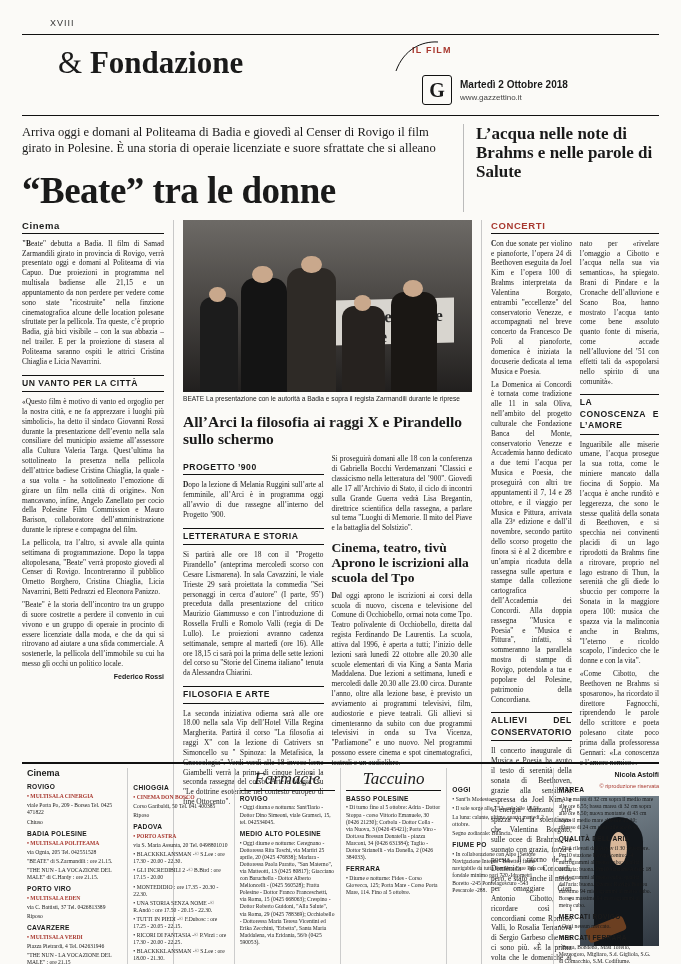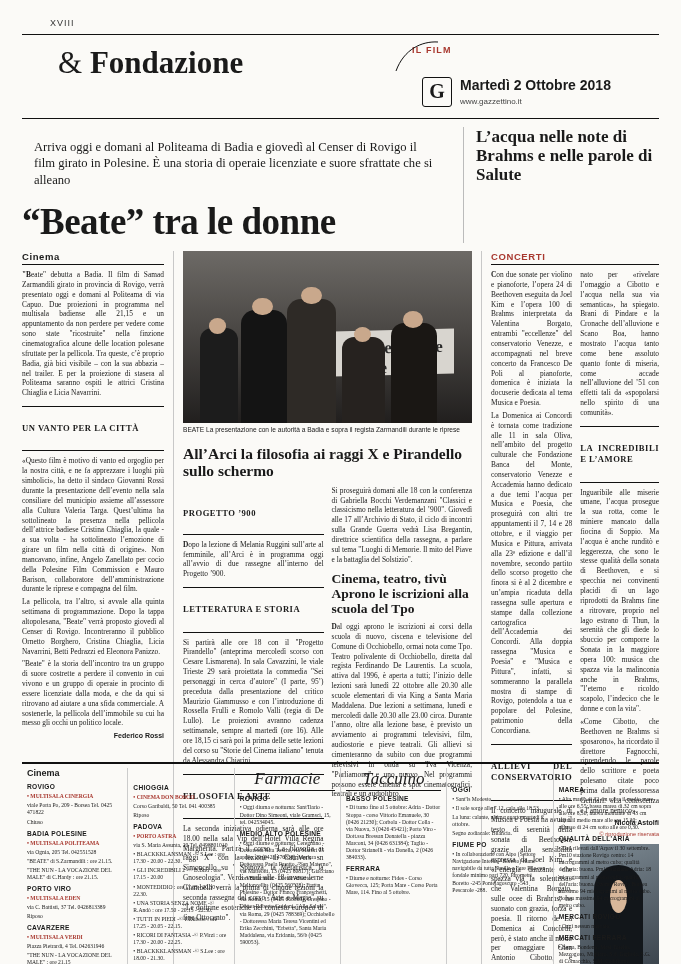--- a/index.html
+++ b/index.html
@@ -27,41 +27,41 @@
 
   .film-box { flex:1; padding-top:10px; padding-left:10px; position:relative; }
   .film-kicker { font-family:"Liberation Sans", sans-serif; font-size:9px; font-weight:bold; letter-spacing:1.2px; color:#a8382f; margin-bottom:20px; }
   .film-text { font-size:12.5px; line-height:1.28; }
   .curve { position:absolute; left:-8px; top:4px; width:46px; height:34px; }
 
   
   .logo-row { display:flex; align-items:center; gap:8px; margin-top:10px; padding-left:10px; }
   .g-logo { width:30px; height:30px; border:1.6px solid #111; border-radius:3px; display:flex; align-items:center; justify-content:center; font-family:"Liberation Serif", serif; font-weight:bold; font-size:20px; }
   .logo-meta { font-family:"Liberation Sans", sans-serif; font-size:8px; line-height:1.5; }
-  .logo-meta .d { font-weight:bold; font-size:14px; }
+  .logo-meta .d { font-weight:bold; font-size:10px; }
   .logo-meta .u { color:#444; }
 
   
   .band { display:flex; margin-top:10px; border-top:1px solid #111; padding-top:8px; }
   .band-left { flex:1; padding-right:14px; border-right:1px solid #bbb; }
-  .band-left p { margin:12px; font-size:12.6px; line-height:1.3; }
+  .band-left p { margin:0; font-size:12.6px; line-height:1.3; }
   .band-right { flex:0 0 195px; padding-left:12px; }
   .band-right h3 { margin:0; font-size:17px; line-height:1.12; font-weight:bold; }
 
   .bigtitle { font-size:37px; font-weight:bold; margin:12px 0 0 0; letter-spacing:-0.5px; }
 
   
   .main { display:flex; margin-top:8px; gap:0; }
   .col-a { flex:0 0 152px; padding-right:9px; border-right:1px solid #c8c8c8; }
   .col-b { flex:1; padding:0 9px; }
   .col-c { flex:0 0 178px; padding-left:9px; border-left:1px solid #c8c8c8; }
 
   .sechead { font-family:"Liberation Sans", sans-serif; font-size:9.5px; font-weight:bold; letter-spacing:0.6px; border-bottom:1px solid #111; padding-bottom:2px; margin:0 0 5px 0; }
   .sechead.red { color:#a8382f; }
-  .subhead { font-family:Liberation Serif, serif; font-size:8.6px; font-weight:bold; letter-spacing:0.5px; border-top:1px solid #111; border-bottom:1px solid #111; padding:16px 0; margin:8px 0 5px 0; }
+  .subhead { font-family:Liberation Sans, sans-serif; font-size:8.6px; font-weight:bold; letter-spacing:0.5px; border-top:1px solid #111; border-bottom:1px solid #111; padding:2px 0; margin:8px 0 5px 0; }
 
   .body { font-size:7.4px; line-height:1.33; text-align:justify; }
   .body p { margin:0 0 3px 0; }
   .body p.first::first-letter { font-weight:bold; }
   .sign { font-family:"Liberation Sans", sans-serif; font-size:7px; font-weight:bold; text-align:right; margin-top:3px; }
 
   
   .photo { width:100%; height:172px; position:relative; overflow:hidden; background:#2b2b2b; }
   .photo .wall { position:absolute; inset:0; background:linear-gradient(180deg,#6d6a66 0%,#4b4845 45%,#211f1e 100%); }
   .photo .banner { position:absolute; left:52%; top:46%; width:42%; height:26%; background:#d8d5cf; transform:skewY(-1.5deg); }
@@ -202,21 +202,21 @@
           <div class="body">
             <p class="first">Con due sonate per violino e pianoforte, l’opera 24 di Beethoven eseguita da Joel Kim e l’opera 100 di Brahms interpretata da Valentina Borgato, entrambi "eccellenze" del conservatorio Venezze, e accompagnati nel breve concerto da Francesco De Poli al pianoforte, domenica è iniziata la docuserie dedicata al tema Musica e Poesia.</p>
             <p>La Domenica ai Concordi è tornata come tradizione alle 11 in sala Oliva, nell’ambito del progetto culturale che Fondazione Banca del Monte, conservatorio Venezze e Accademia hanno dedicato a due temi l’acqua per Musica e Poesia, che proseguirà con altri tre appuntamenti il 7, 14 e 28 ottobre, e il viaggio per Musica e Pittura, arrivata alla 23ª edizione e dall’il novembre, secondo partito dello scorso progetto che finora si è al 2 dicembre e un’ampia ricaduta della rassegna sulle apertura e stampe dalla collezione cartografica dell’Accademia dei Concordi. Alla doppia rassegna "Musica e Poesia" e "Musica e Pittura", infatti, si sommeranno la parallela mostra di stampe di Rovigo, potendola a tua e popolare del Polesine, patrimonio della Concordiana.</p>
             <div class="subhead">ALLIEVI DEL CONSERVATORIO</div>
             <p>Il concerto inaugurale di Musica e Poesia ha avuto il testo di serenità della sonata di Beethoven, grazie alla sensibilità espressa da Joel Kim, e «l’energia danzante che spazza via la solentissa» che Valentina Borgato, sulle ocee di Brahms, ha suonato con grazia, forza e poesia. Il ritorno de La Domenica ai Concordi, però, è stato anche il modo per omaggiare Gian Antonio Cibotto, e ricordare così i concordiani come Romolo Valli, lo Rosalia Terranova di Sergio Garbeso che non ci sono più. «È la prima volta che le domeniche ai Concordi iniziano senza di lui», ha detto in apertura il presidente della Fondazione Banca del Monte, Luigi Costato, ricordando così il professor Raimondi. Musica, letteratura e ricordi si sono intrecciati negli interventi del direttore del conservatorio Venezze Giuseppe Fagnocchi e nel commento critico sul tema della professoressa Natalia Perioto Gennari ha spiegato.</p>
           </div>
         </div>
         <div>
           <div class="body">
             <p>nato per «rivelare l’omaggio a Cibotto e l’acqua nella sua via semantica», ha spiegato. Brani di Pindare e la Cronache dell’alluvione e Scano Boa, hanno mostrato l’acqua tanto come bene assoluto quanto fonte di miseria, come accade nell’alluvione del ’51 con effetti tali da «spopolarsi nello spirito di una comunità».</p>
-            <div class="subhead">LA INCREDIBILI E L’AMORE</div>
+            <div class="subhead">LA CONOSCENZA E L’AMORE</div>
             <p>Inguaribile alle miserie umane, l’acqua prosegue la sua rotta, come le miniere mancato dalla fiocina di Soppio. Ma l’acqua è anche runditò e leggerezza, che sono le stesse qualità della sonata di Beethoven, e si specchia nei convinenti placidi di un lago riprodotti da Brahms fine a ritrovare, proprio nel lago estrano di Thun, la serenità che gli diede lo sbuccio per comporre la Sonata in la maggiore opera 100: musica che spazza via la malinconia anche in Brahms, "l’eterno e ricoldo scapolo, l’indecico che le donne e con la vita".</p>
             <p>«Come Cibotto, che Beethoven ne Brahms si sposarono», ha ricordato il direttore Fagnocchi, riprendendo le parole dello scrittore e poeta polesano citate poco prima dalla professoressa Gennari: «La conoscenza e l’amore nemico».</p>
             <div class="sign">Nicola Astolfi</div>
             <div class="sign" style="font-weight:normal;font-size:5.6px;color:#a8382f">© riproduzione riservata</div>
           </div>
           <div class="rphoto">
             <div class="fig"></div>
             <div class="fc"></div>
             <div class="violin"></div>
           </div>

